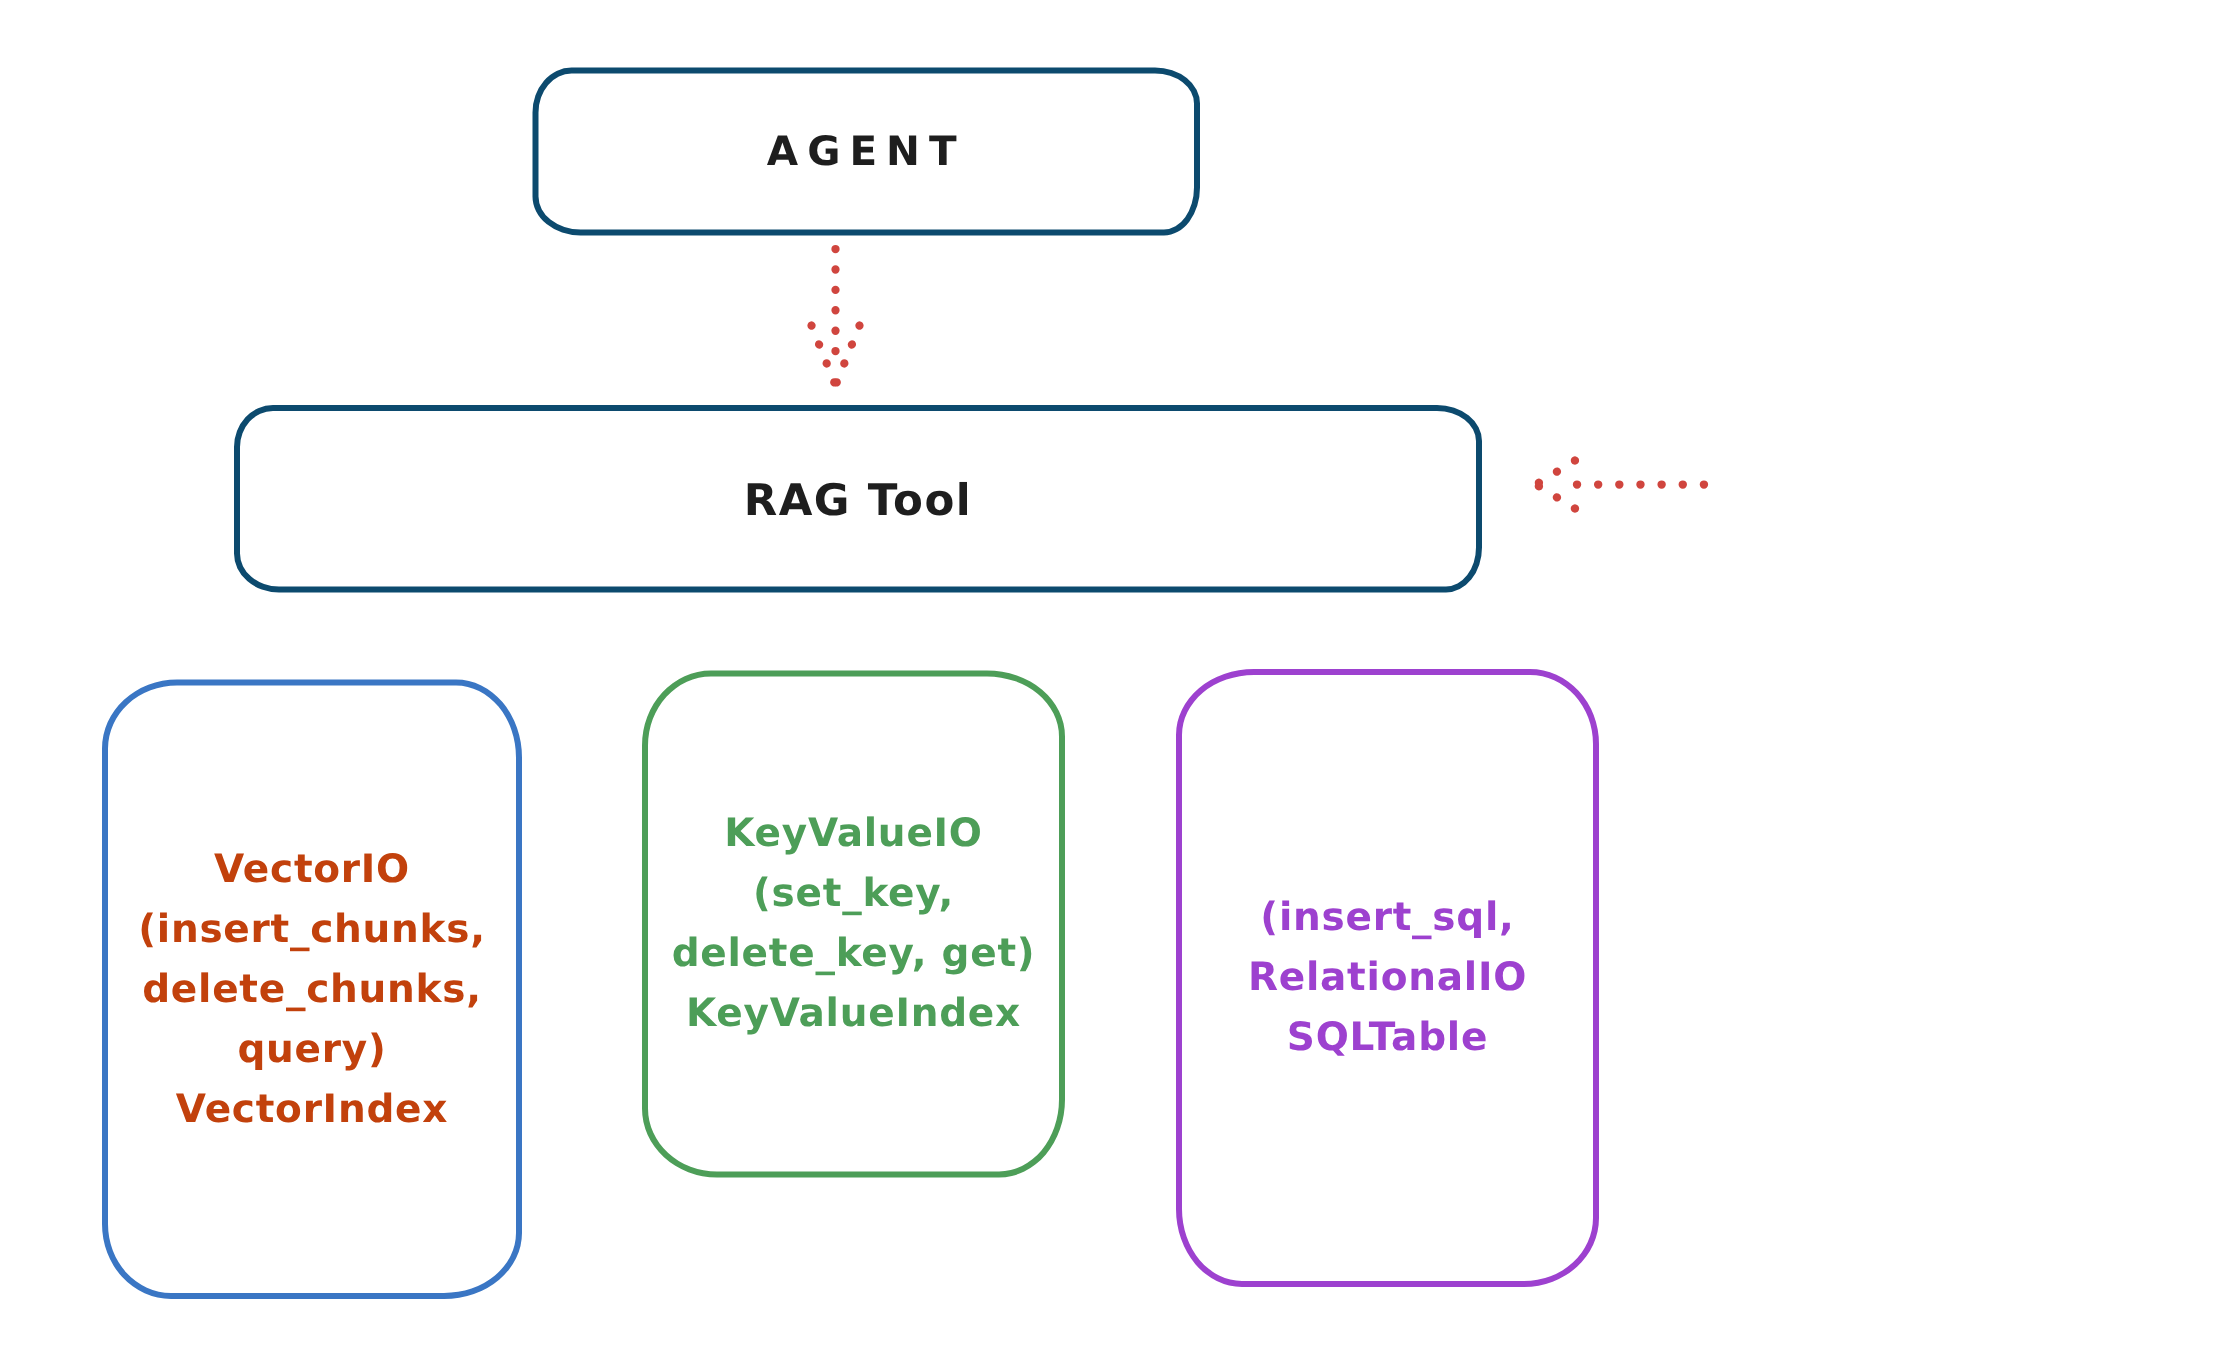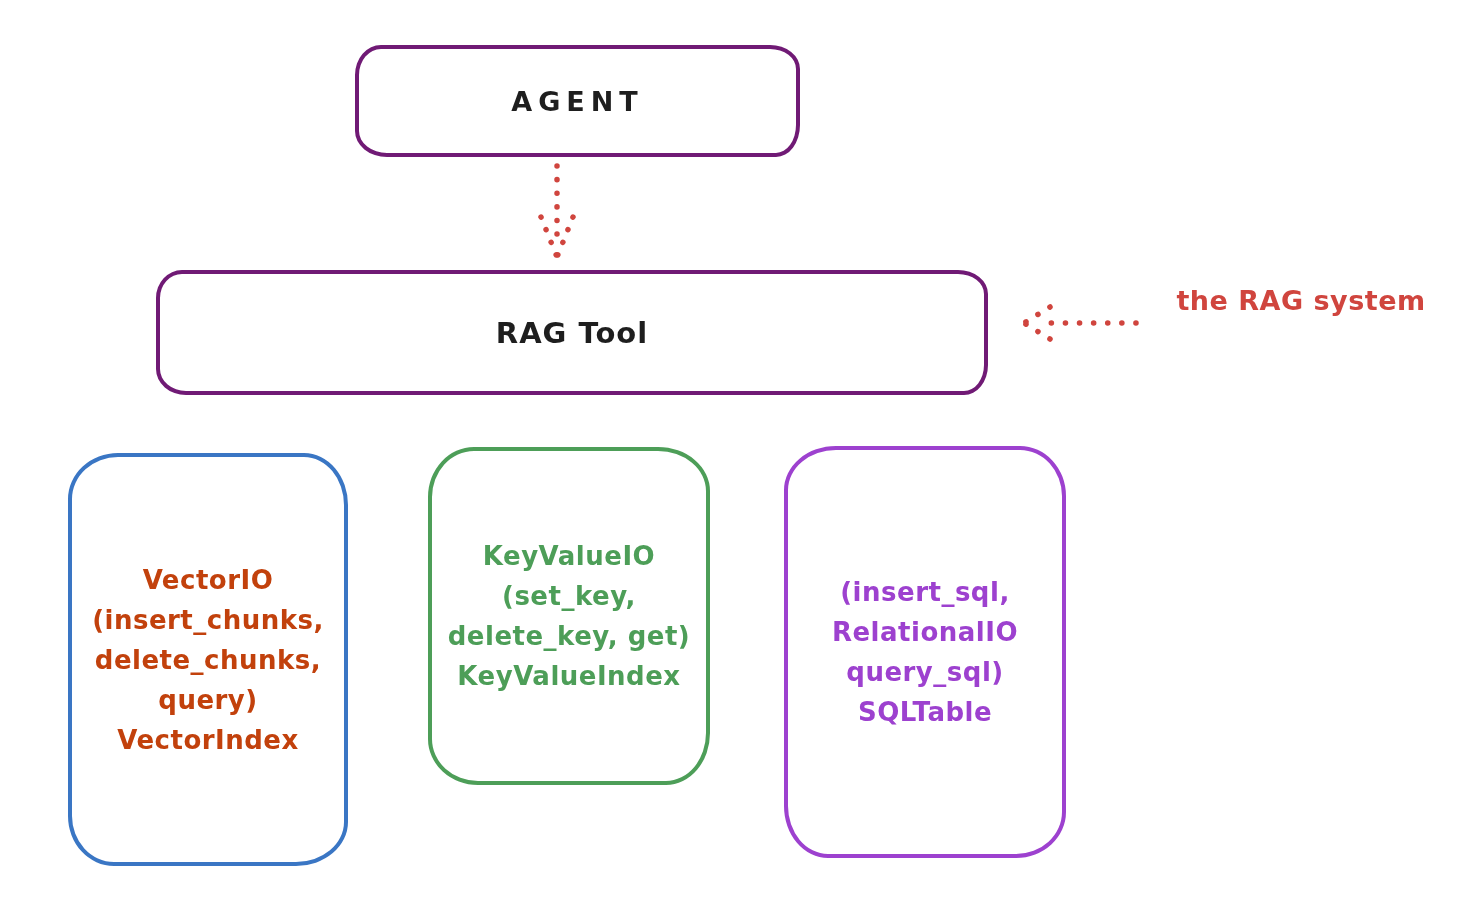--- a/index.html
+++ b/index.html
@@ -14,21 +14,21 @@
   .box {
     position: absolute;
     box-sizing: border-box;
     background: #ffffff;
     display: flex;
     align-items: center;
     justify-content: center;
     flex-direction: column;
   }
   .black-box {
-    border: 4px solid #701a75;
+    border: 4px solid #0c4a6e;
     color: #1e1e1e;
   }
   .agent-box {
     left: 355px; top: 45px; width: 445px; height: 112px;
     border-radius: 26px 30px 24px 32px / 30px 24px 32px 26px;
   }
   .agent-box .label {
     font-size: 27px;
     font-weight: 700;
     letter-spacing: 6px;
@@ -104,38 +104,36 @@
 
   <svg class="arrow-svg arrow-left-svg" width="132" height="46" viewBox="0 0 132 46">
     <g fill="none" stroke="#d0453e" stroke-width="5.5" stroke-linecap="round" stroke-dasharray="0.1 14">
       <path d="M126 23 L33 23"></path>
       <path d="M40 7 L14 23"></path>
       <path d="M40 39 L14 23"></path>
     </g>
   </svg>
 
   <div class="annotation-text">
-    <div>the RAG system</div>
   </div>
 
   <div class="box io-box vector-box">
     <div>VectorIO</div>
     <div>(insert_chunks,</div>
     <div>delete_chunks,</div>
     <div>query)</div>
     <div class="index-label">VectorIndex</div>
   </div>
 
   <div class="box io-box keyvalue-box">
     <div>KeyValueIO</div>
     <div>(set_key,</div>
     <div>delete_key, get)</div>
     <div class="index-label">KeyValueIndex</div>
   </div>
 
   <div class="box io-box relational-box">
     <div>(insert_sql,</div>
     <div>RelationalIO</div>
-    <div>query_sql)</div>
     <div class="index-label">SQLTable</div>
   </div>
 
 </div>
 
 </body></html>

